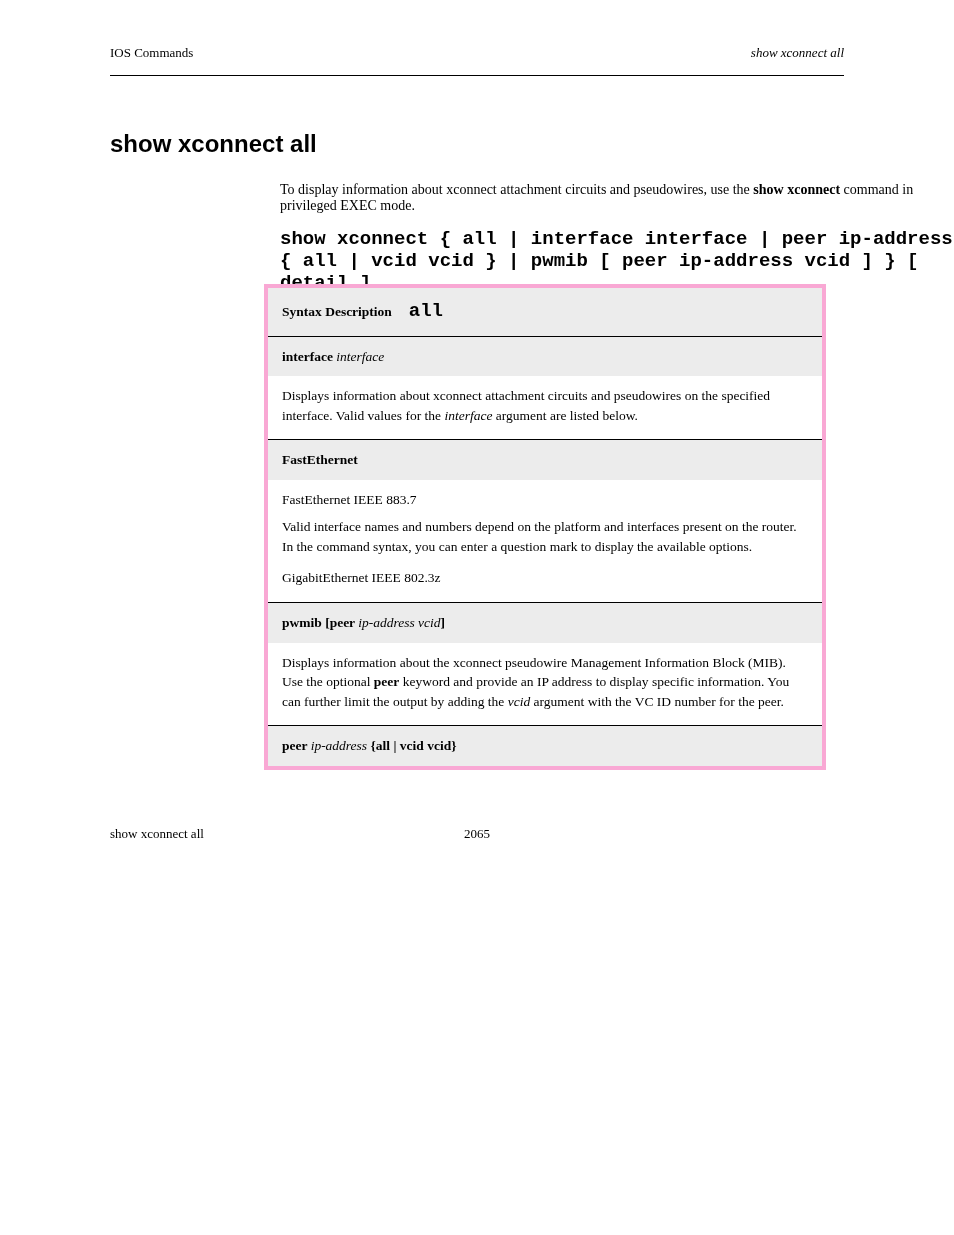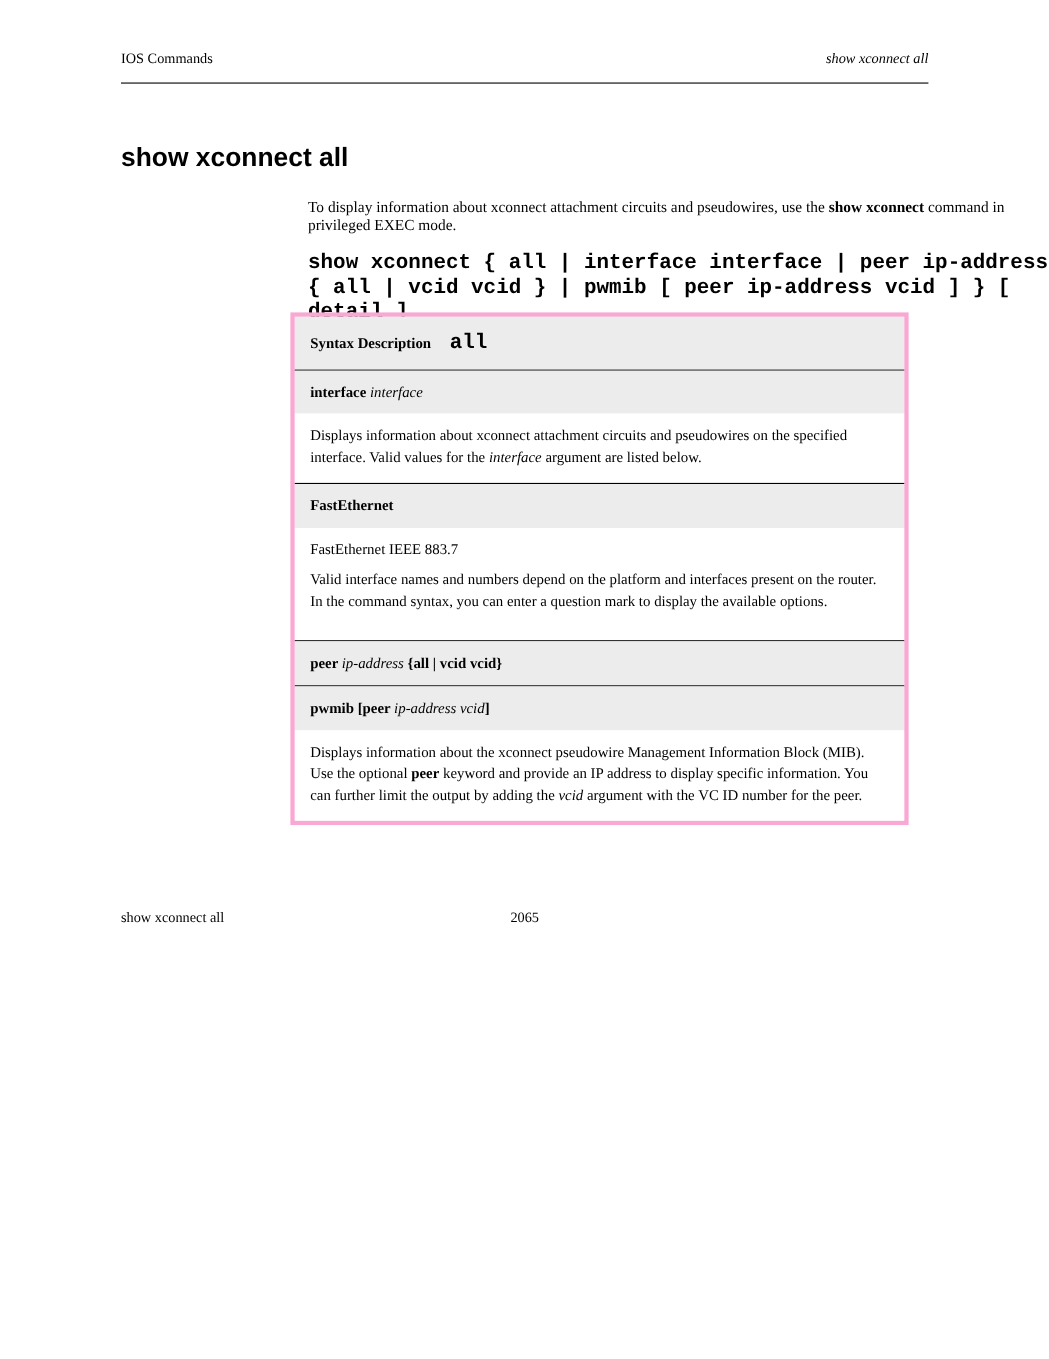--- a/index.html
+++ b/index.html
@@ -137,37 +137,38 @@
 
     <div class="row">
       <div class="row-head">
         <span class="field">FastEthernet</span>
       </div>
       <div class="row-body">
         <div>FastEthernet IEEE 883.7</div>
         <div style="height:8px"></div>
         <div>Valid interface names and numbers depend on the platform and interfaces present on the router. In the command syntax, you can enter a question mark to display the available options.</div>
         <div style="height:12px"></div>
+        <div>GigabitEthernet IEEE 802.3z</div>
       </div>
-    </div>
-
-    <div class="row">
-      <div class="row-head">
-        <span class="field">peer </span><span style="font-style:italic">ip-address</span><span class="field"> {all | vcid vcid}</span>
-      </div>
-
     </div>
 
     <div class="row">
       <div class="row-head">
         <span class="field">pwmib [peer </span><span style="font-style:italic">ip-address vcid</span><span class="field">]</span>
       </div>
       <div class="row-body">
         <span>Displays information about the xconnect pseudowire Management Information Block (MIB). Use the optional </span><span class="inline-field">peer</span><span> keyword and provide an IP address to display specific information. You can further limit the output by adding the </span><span style="font-style:italic">vcid</span><span> argument with the VC ID number for the peer.</span>
       </div>
+    </div>
+
+    <div class="row">
+      <div class="row-head">
+        <span class="field">peer </span><span style="font-style:italic">ip-address</span><span class="field"> {all | vcid vcid}</span>
+      </div>
+
     </div>
 
   </div>
 
   <div class="footer">
     <span class="footer-left">show xconnect all</span>
     <span class="footer-center">2065</span>
     <span class="footer-right"></span>
   </div>
 

